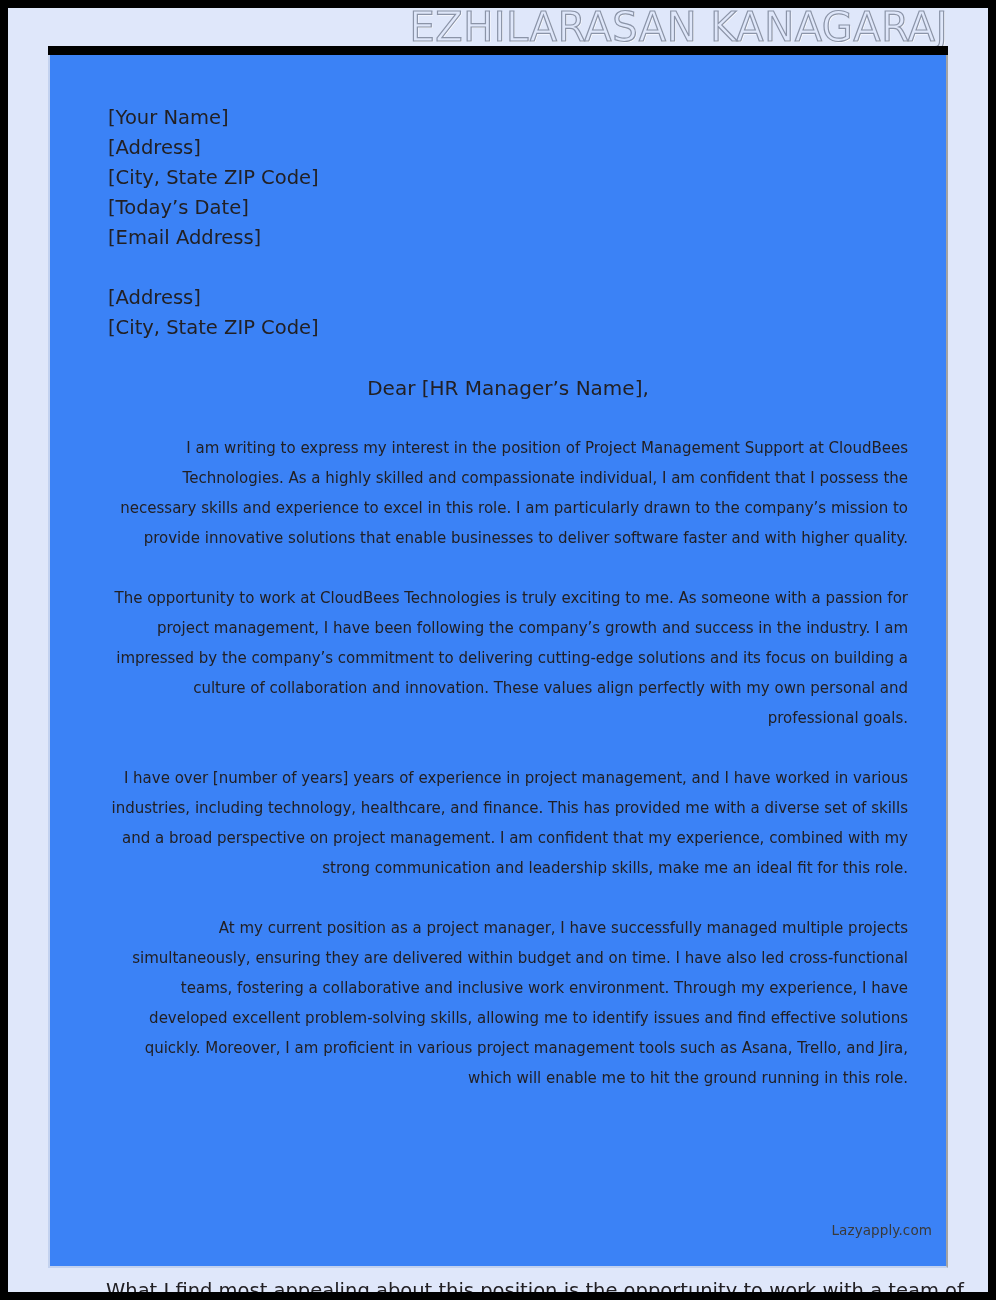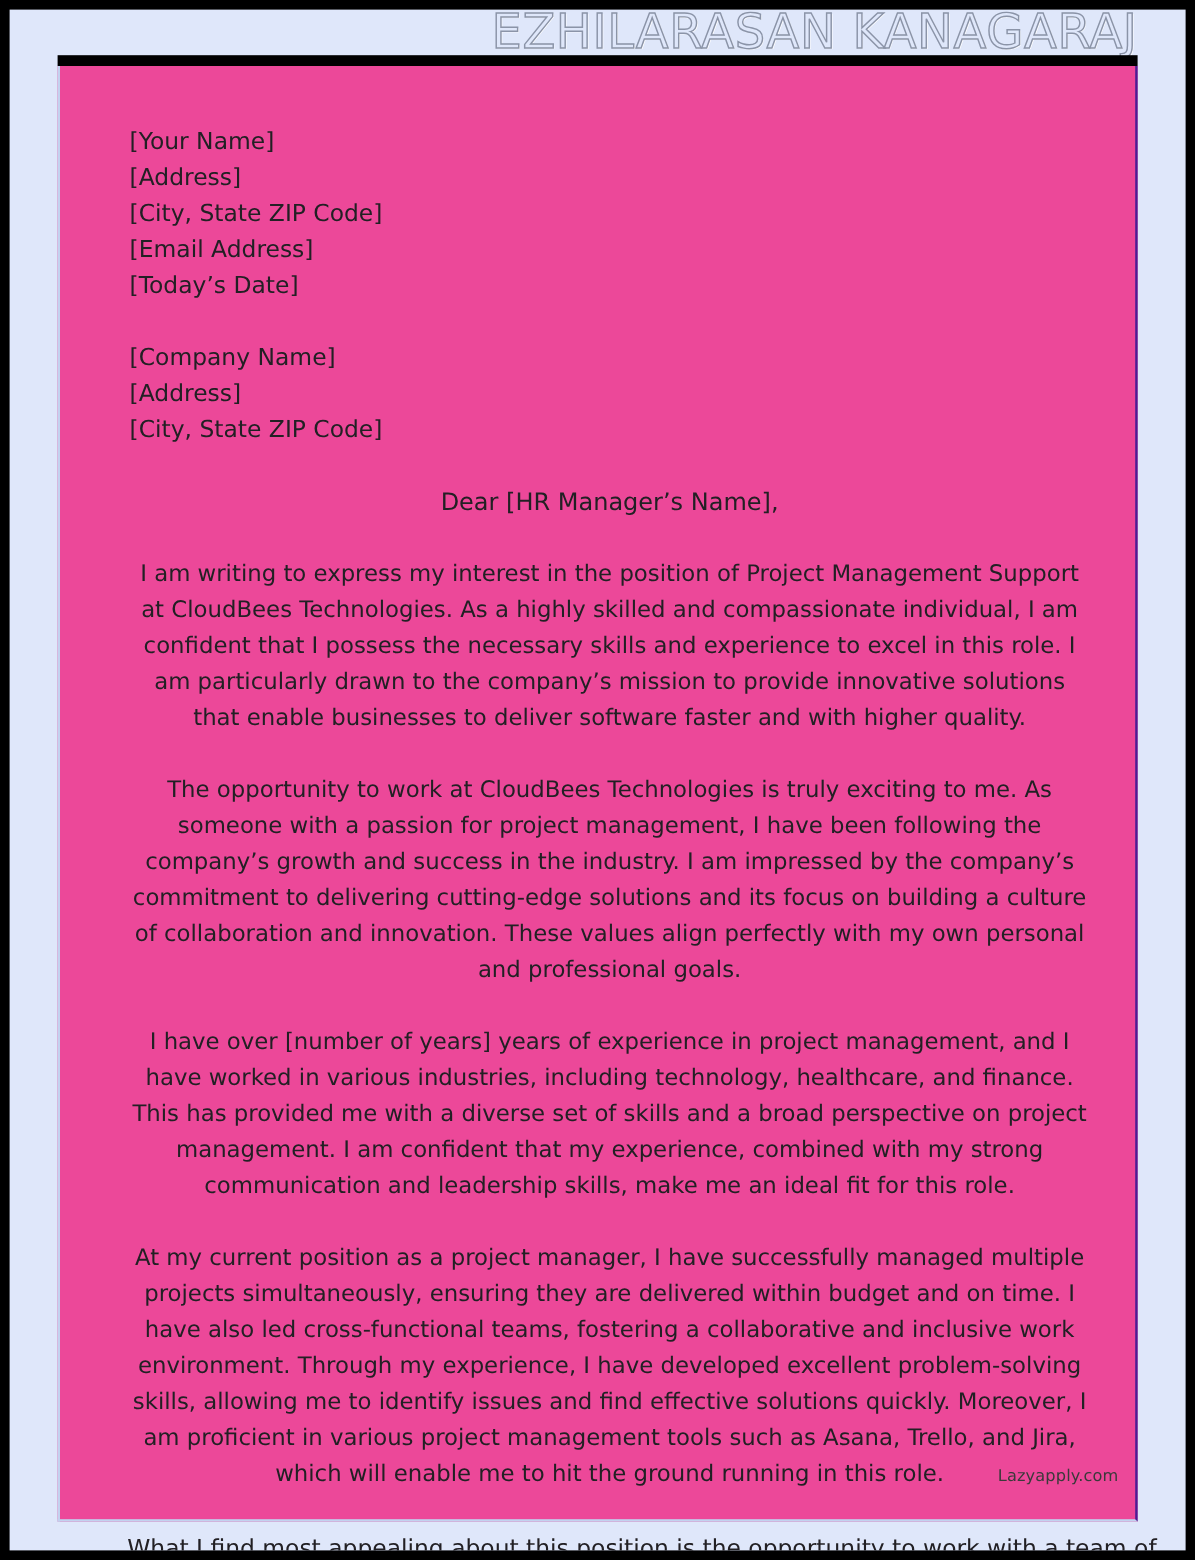--- a/index.html
+++ b/index.html
@@ -58,23 +58,23 @@
     background: #000000;
   }
 
   
   #page {
     position: absolute;
     left: 40px;
     top: 47px;
     width: 900px;
     height: 1213px;
-    background: #ec4899;
+    background: #3b82f6;
     border-left: 2px solid #c3d2ef;
-    border-right: 2px solid #4c1d95;
+    border-right: 2px solid #a3a3a3;
     border-bottom: 2px solid #c3d2ef;
     box-sizing: border-box;
     overflow: hidden;
   }
 
   #page-inner {
     position: absolute;
     left: 58px;
     top: 48px;
     width: 800px;
@@ -93,25 +93,25 @@
 
   .salutation {
     font-size: 20px;
     line-height: 30px;
     color: #222024;
     margin: 0 0 30px 0;
     text-align: center;
   }
 
   .para {
-    font-size: 19px;
+    font-size: 15px;
     line-height: 30px;
     color: #222024;
     margin: 0 0 30px 0;
-    text-align: center;
+    text-align: right;
   }
 
   #watermark {
     position: absolute;
     right: 14px;
     bottom: 28px;
     font-size: 13.5px;
     color: #3a3a3a;
     letter-spacing: 0.1px;
   }
@@ -139,26 +139,25 @@
     <div id="title-rule"></div>
   </div>
 
   <div id="page">
     <div id="page-inner">
 
       <div class="address-block">
         <span class="line">[Your Name]</span>
         <span class="line">[Address]</span>
         <span class="line">[City, State ZIP Code]</span>
+        <span class="line">[Today’s Date]</span>
         <span class="line">[Email Address]</span>
-        <span class="line">[Today’s Date]</span>
       </div>
 
       <div class="address-block">
-        <span class="line">[Company Name]</span>
         <span class="line">[Address]</span>
         <span class="line">[City, State ZIP Code]</span>
       </div>
 
       <p class="salutation">Dear [HR Manager’s Name],</p>
 
       <p class="para">I am writing to express my interest in the position of Project Management Support at CloudBees Technologies. As a highly skilled and compassionate individual, I am confident that I possess the necessary skills and experience to excel in this role. I am particularly drawn to the company’s mission to provide innovative solutions that enable businesses to deliver software faster and with higher quality.</p>
       <p class="para">The opportunity to work at CloudBees Technologies is truly exciting to me. As someone with a passion for project management, I have been following the company’s growth and success in the industry. I am impressed by the company’s commitment to delivering cutting-edge solutions and its focus on building a culture of collaboration and innovation. These values align perfectly with my own personal and professional goals.</p>
       <p class="para">I have over [number of years] years of experience in project management, and I have worked in various industries, including technology, healthcare, and finance. This has provided me with a diverse set of skills and a broad perspective on project management. I am confident that my experience, combined with my strong communication and leadership skills, make me an ideal fit for this role.</p>
       <p class="para">At my current position as a project manager, I have successfully managed multiple projects simultaneously, ensuring they are delivered within budget and on time. I have also led cross-functional teams, fostering a collaborative and inclusive work environment. Through my experience, I have developed excellent problem-solving skills, allowing me to identify issues and find effective solutions quickly. Moreover, I am proficient in various project management tools such as Asana, Trello, and Jira, which will enable me to hit the ground running in this role.</p>

